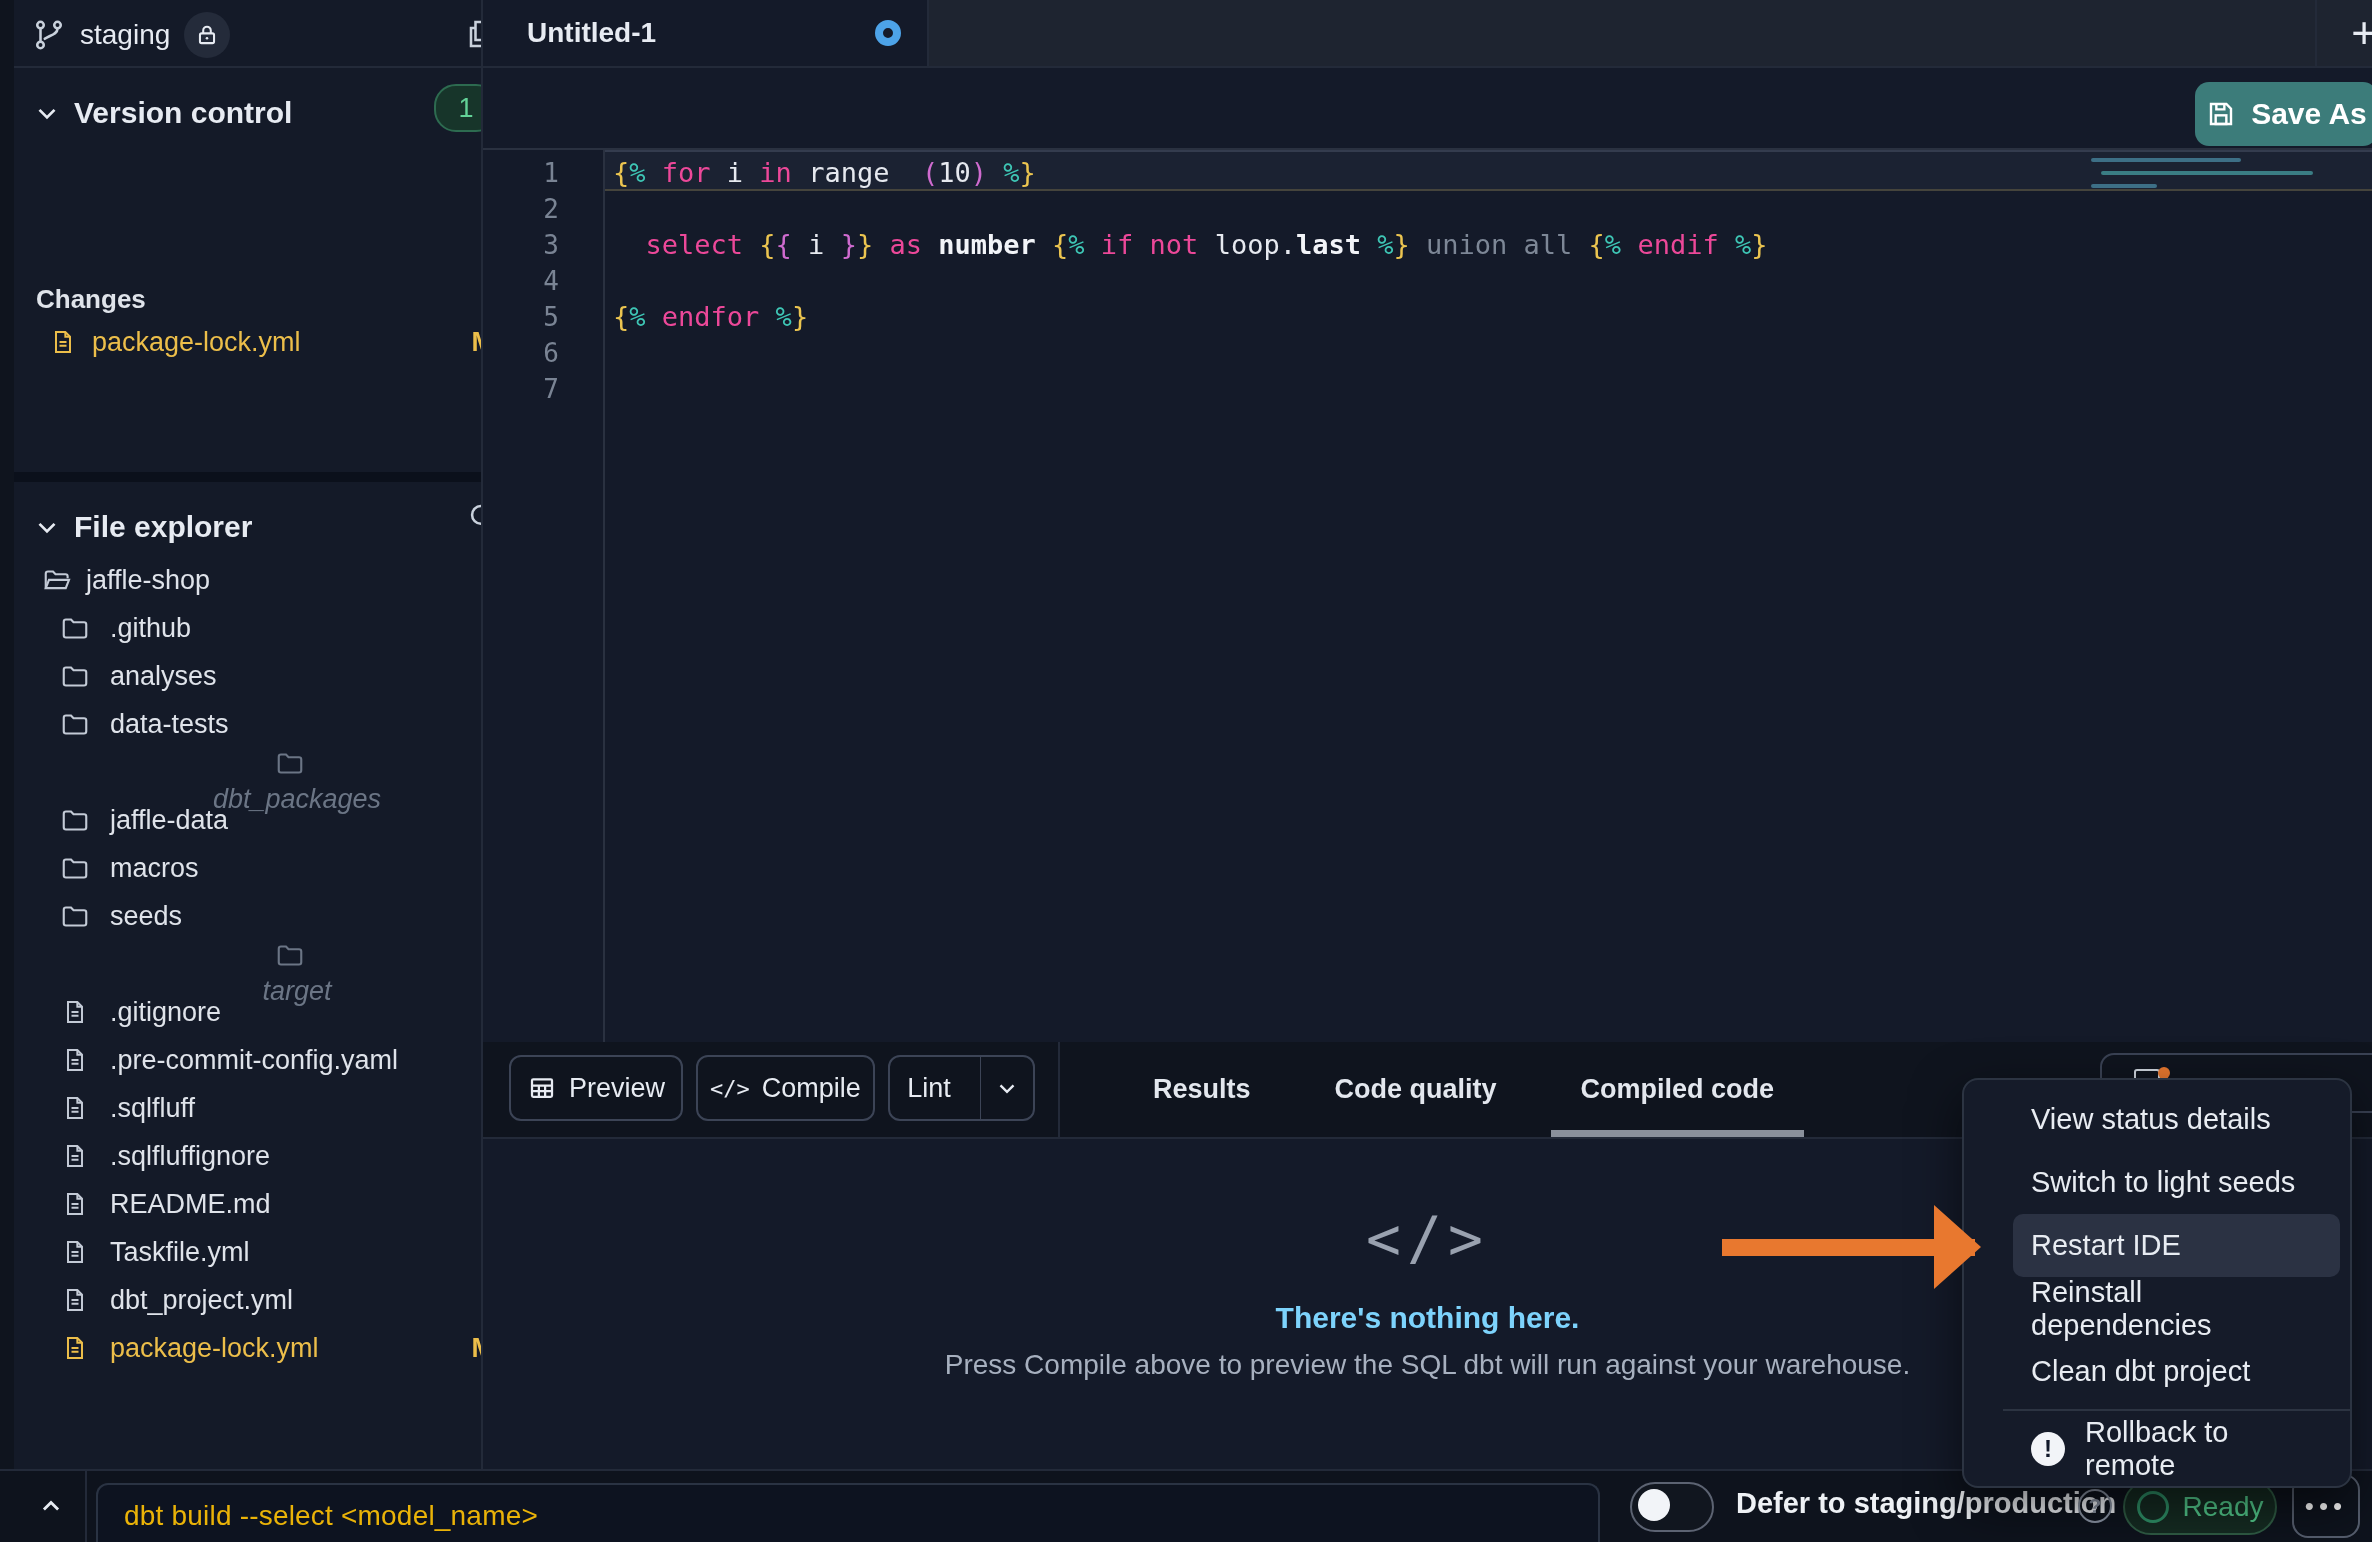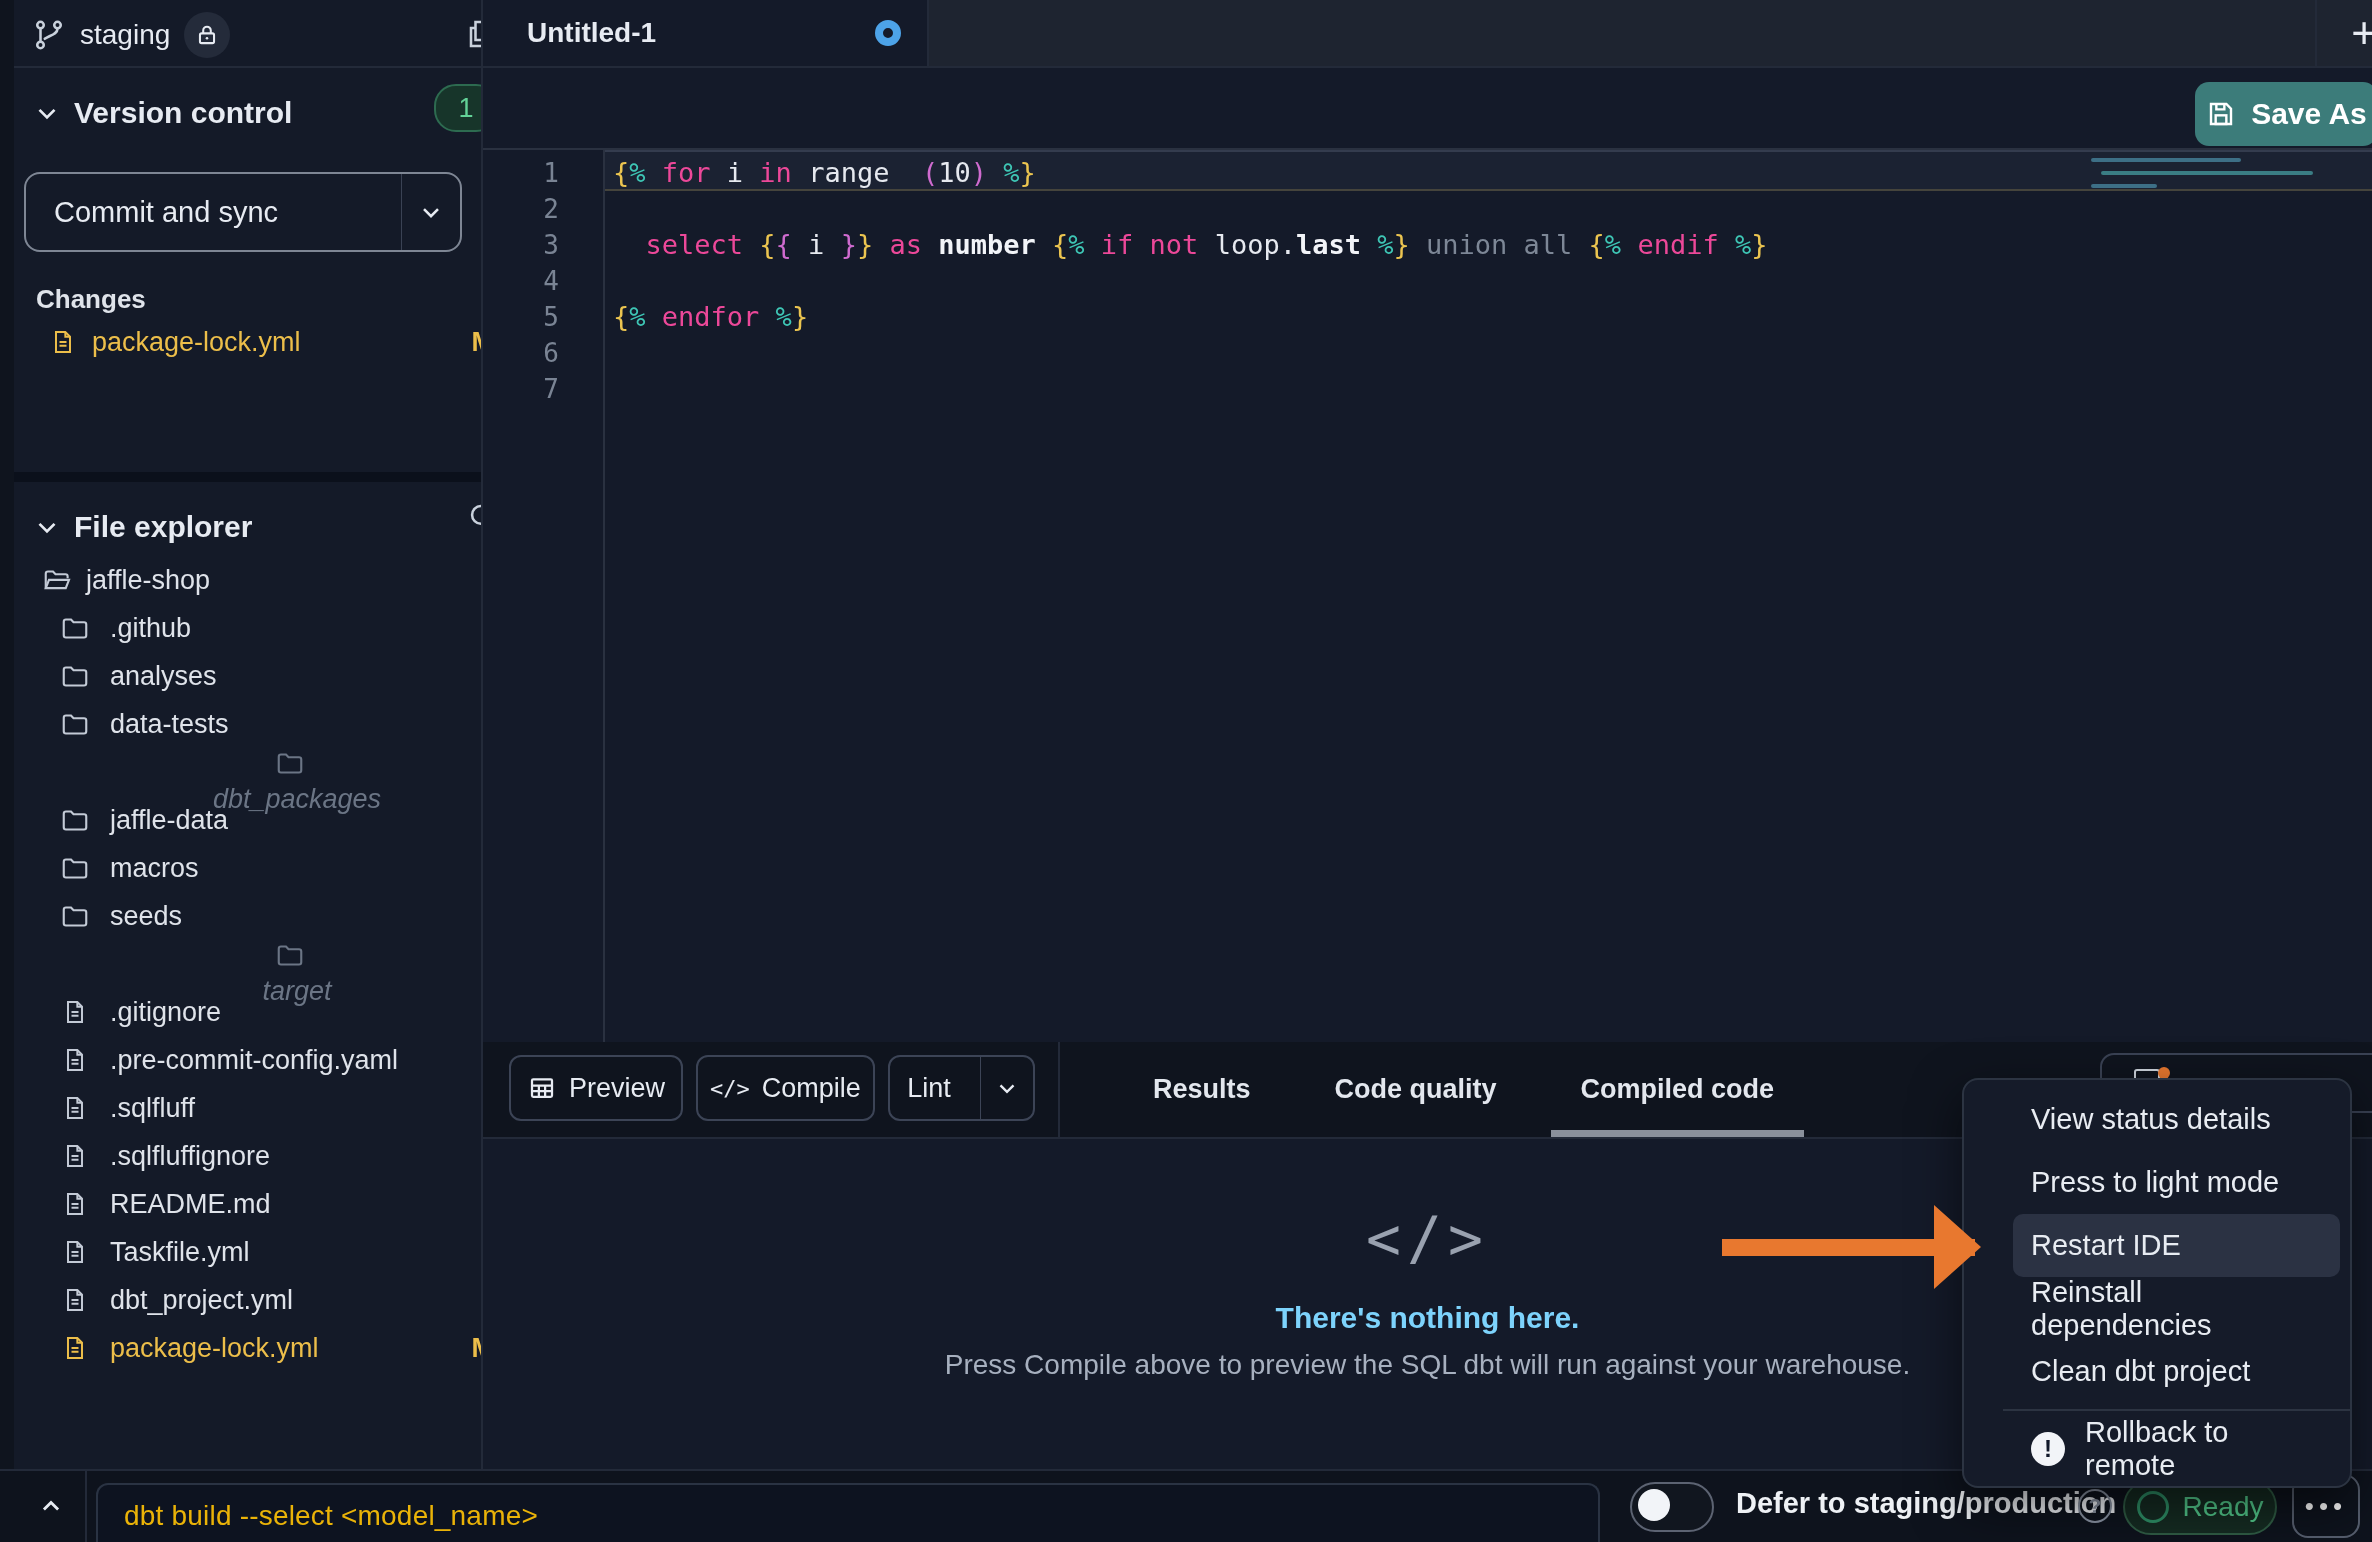--- a/index.html
+++ b/index.html
@@ -187,30 +187,20 @@
   <div class="abs vc-panel">
     <div class="section-head">
       <span class="chev">
         <svg width="30" height="30" viewBox="0 0 24 24" fill="none" stroke="#e7ebf2" stroke-width="2.2">
             <path d="M6 9.5l6 6 6-6"></path>
           </svg>
       </span>
       <span class="section-title">Version control</span>
       <span class="count-badge">1</span>
     </div>
-    <div class="commit-btn">
-      <span class="commit-label">Commit and sync</span>
-      <span class="commit-split">
-        <span>
-          <svg width="28" height="28" viewBox="0 0 24 24" fill="none" stroke="#e7ebf2" stroke-width="2.2">
-              <path d="M6 9.5l6 6 6-6"></path>
-            </svg>
-        </span>
-      </span>
-    </div>
     <div class="changes-label">Changes</div>
     <div class="changes-list" id="changes-list">
         <div class="change-row">
           <span class="tree-icon" style="color:#ecbe4a;">
             <svg width="28" height="28" viewBox="0 0 24 24" fill="none" stroke="currentColor" stroke-width="1.7">
               <path d="M6 3.5h8l4 4v13H6z"></path>
               <path d="M14 3.5v4h4"></path>
               <path d="M9 12h6M9 15.2h6"></path>
             </svg>
           </span>
@@ -497,21 +487,21 @@
   <div class="abs hidden-status-btn">
     <span class="hsb-icon"></span>
     <span class="hsb-dot"></span>
   </div>
 
   <div class="abs context-menu" id="context-menu">
       <div class="menu-item">
         <span>View status details</span>
       </div>
       <div class="menu-item">
-        <span>Press to light mode</span>
+        <span>Switch to light seeds</span>
       </div>
       <div class="menu-item highlighted">
         <span>Restart IDE</span>
       </div>
       <div class="menu-item">
         <span>Reinstall dependencies</span>
       </div>
       <div class="menu-item">
         <span>Clean dbt project</span>
       </div>

